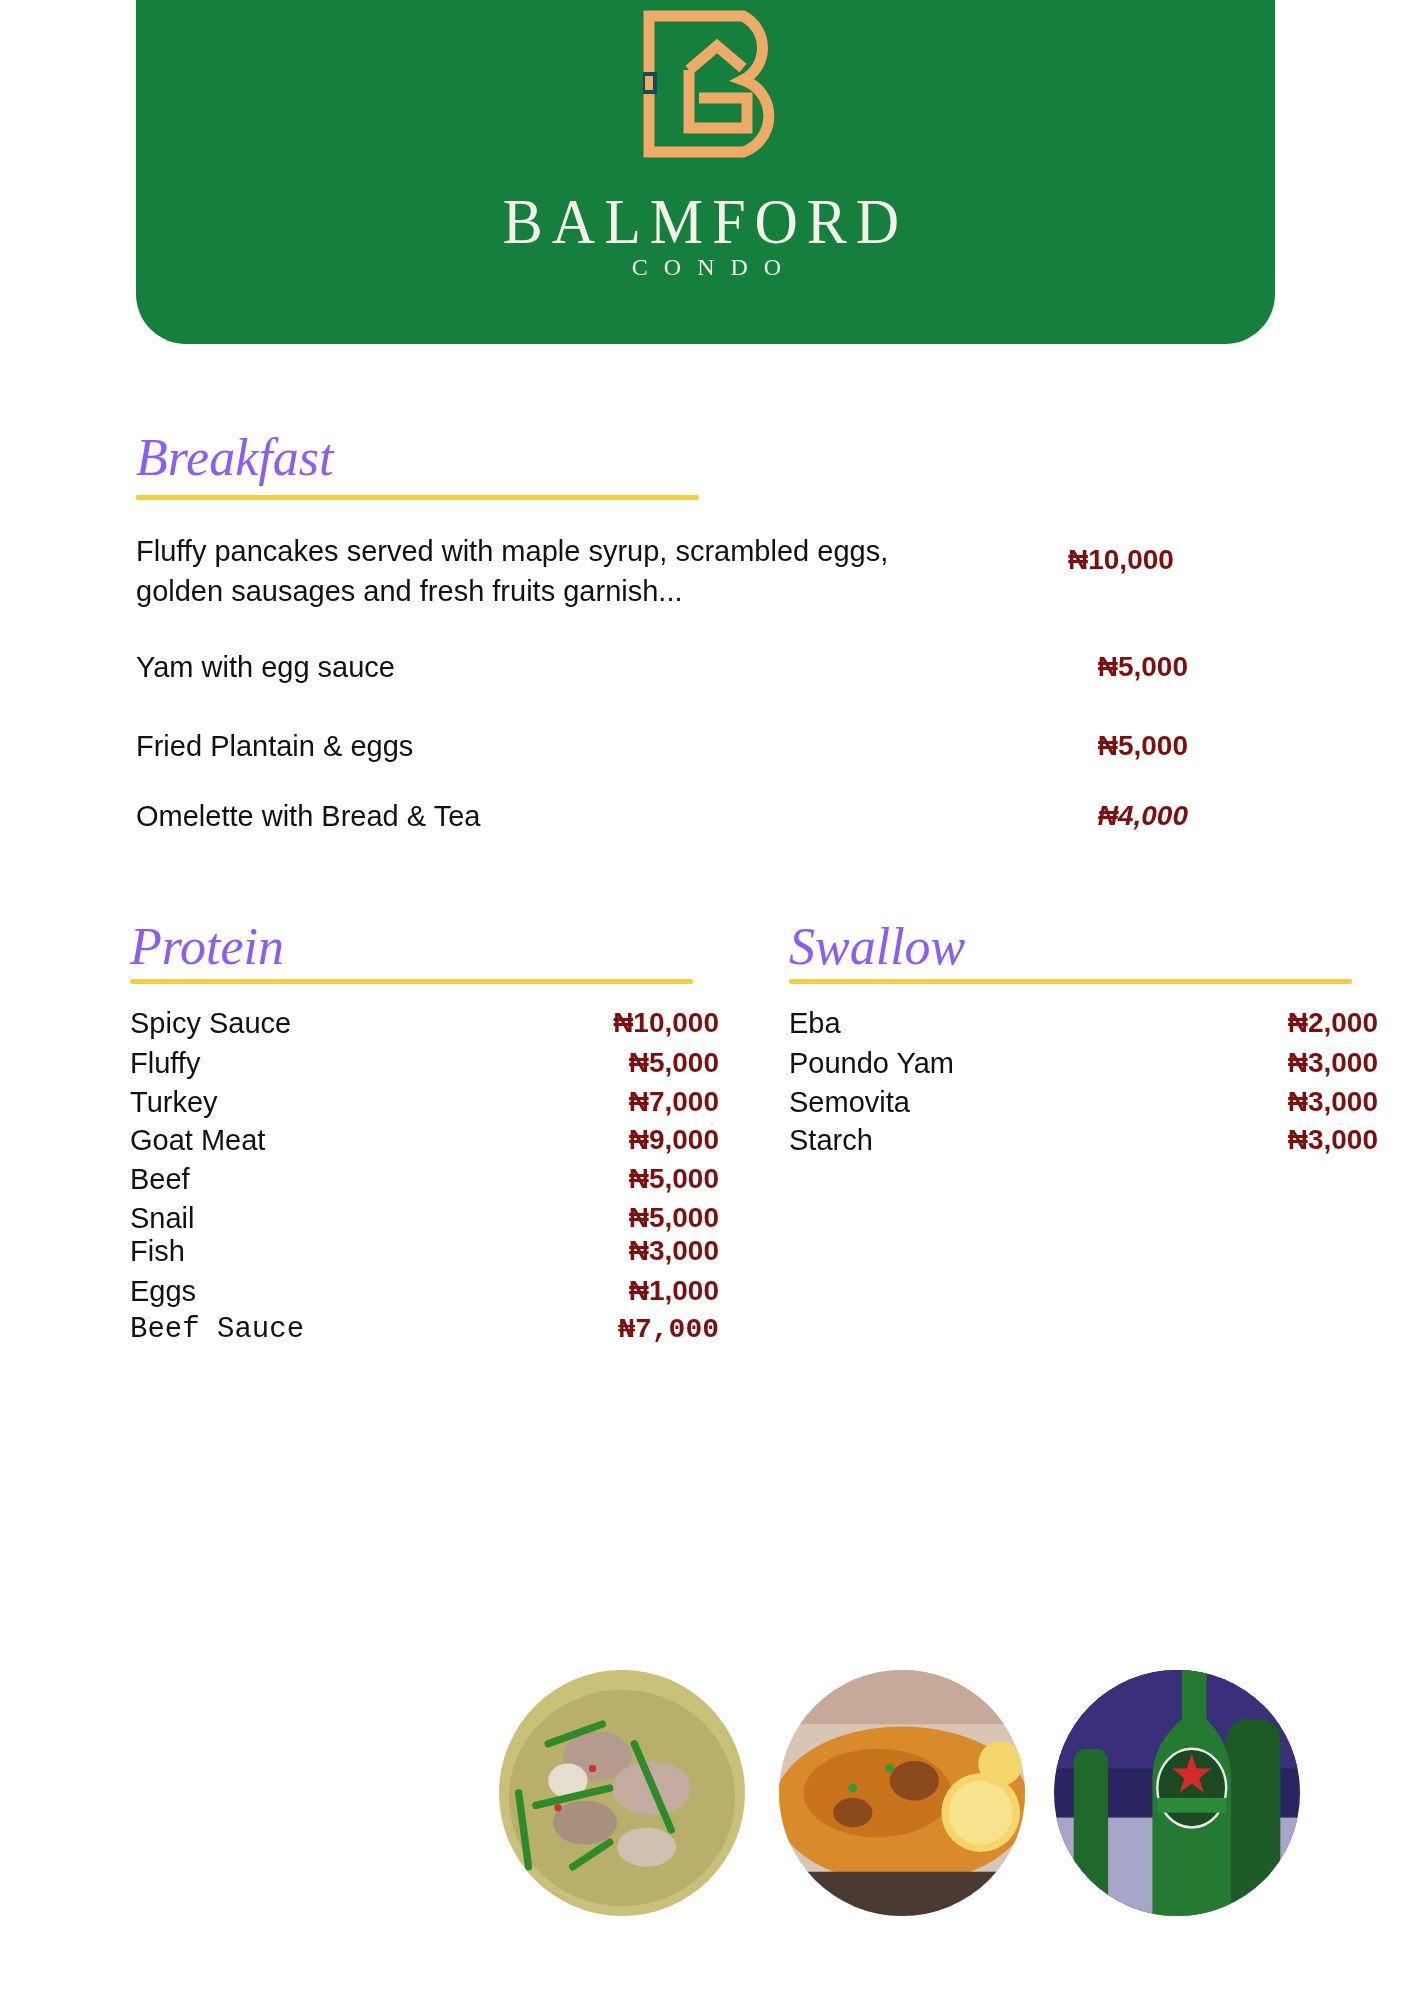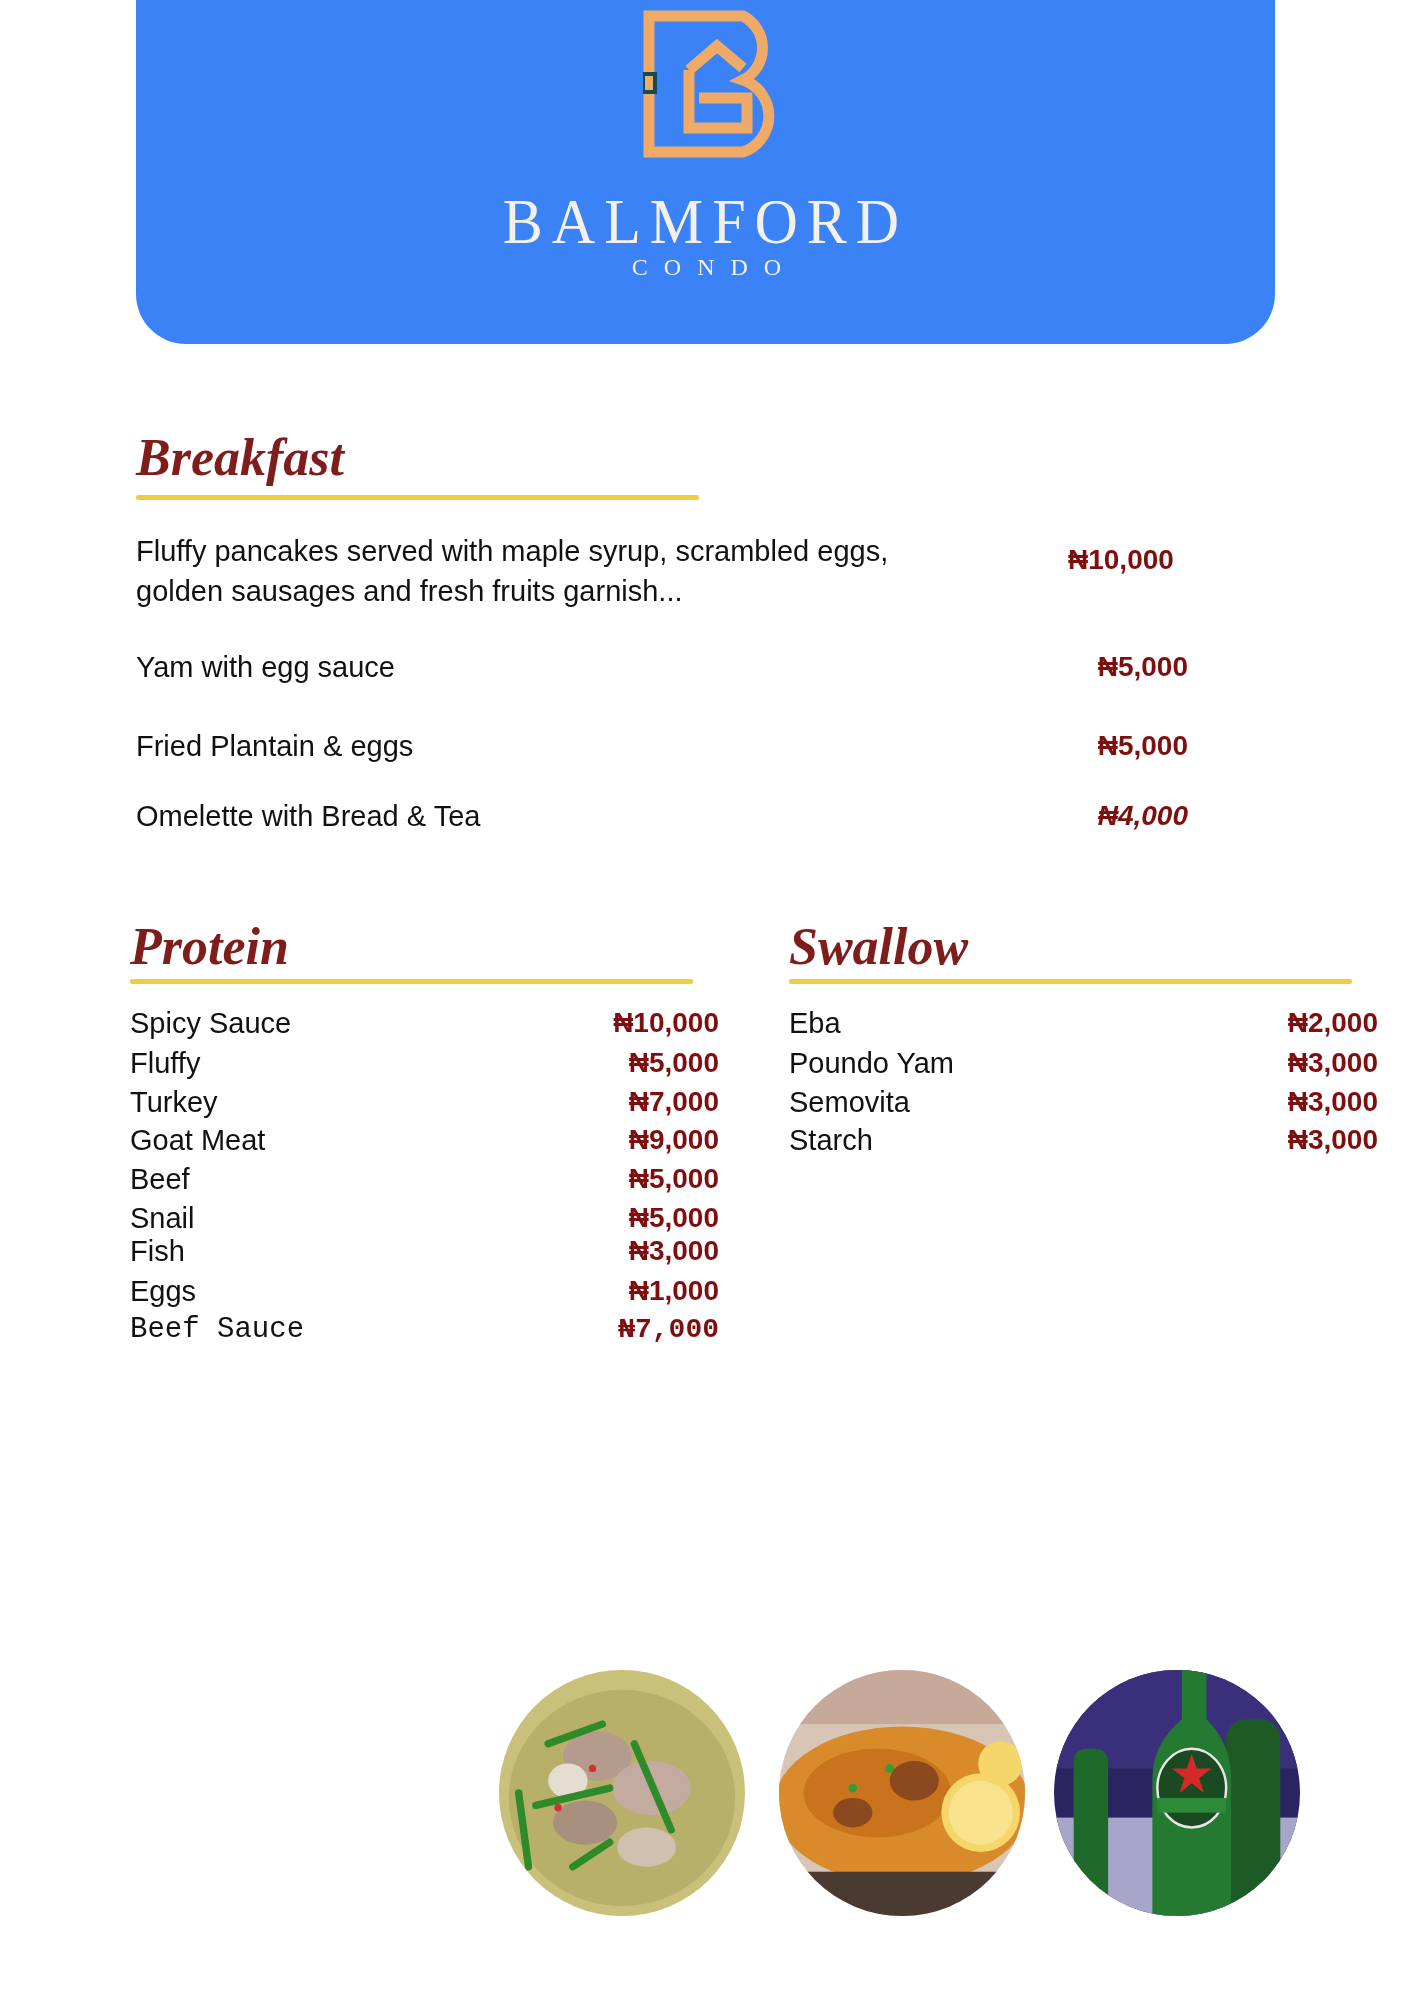--- a/index.html
+++ b/index.html
@@ -1,28 +1,28 @@
 <!DOCTYPE html>
 <html><head>
 <meta charset="utf-8">
 <style>
   html, body { margin:0; padding:0; background:#ffffff; }
   body { width:1414px; height:2000px; position:relative; overflow:hidden;
          font-family:"Liberation Sans", "DejaVu Sans", sans-serif; color:#111; }
   .header { position:absolute; left:136px; top:0; width:1139px; height:344px;
-            background:#3b82f6; border-radius:0 0 50px 50px; }
+            background:#15803d; border-radius:0 0 50px 50px; }
   .logo { position:absolute; left:507px; top:10px; width:154px; height:148px; }
   .brand { position:absolute; left:0; width:100%; text-align:center; color:#f3f1ea;
            font-family:"Liberation Serif", "DejaVu Serif", serif; }
   .brand-name { top:188px; font-size:60px; letter-spacing:9px; font-weight:normal; transform:scaleY(1.05); }
   .brand-sub { top:254px; font-size:24px; letter-spacing:16px; padding-left:9px; }
   .brand-tag { top:303px; font-size:13px; letter-spacing:8.5px; font-weight:bold; }
 
   .section-title { position:absolute; font-family:"Liberation Serif", "DejaVu Serif", serif;
-                   font-style:italic; font-weight:bold; color:#7f1d1d; font-size:52px; margin:0; line-height:1; }
+                   font-style:italic; font-weight:normal; color:#8b5cf6; font-size:52px; margin:0; line-height:1; }
   .rule { position:absolute; height:5px; background:#efcf3f; border-radius:2px; }
 
   .item-text { position:absolute; font-size:29px; color:#111; line-height:40px; white-space:nowrap; }
   .price { position:absolute; font-size:28px; font-weight:bold; color:#7f0f0f; text-align:right; white-space:nowrap; line-height:36px; }
 
   .row { position:absolute; height:36px; }
   .row .name { position:absolute; left:0; top:0; font-size:29px; line-height:36px; color:#111; white-space:nowrap; }
   .row .amt { position:absolute; right:0; top:0; font-size:28px; line-height:36px; font-weight:bold; color:#7f0f0f; white-space:nowrap; }
 
   .photo { position:absolute; width:246px; height:246px; border-radius:50%; overflow:hidden; }

